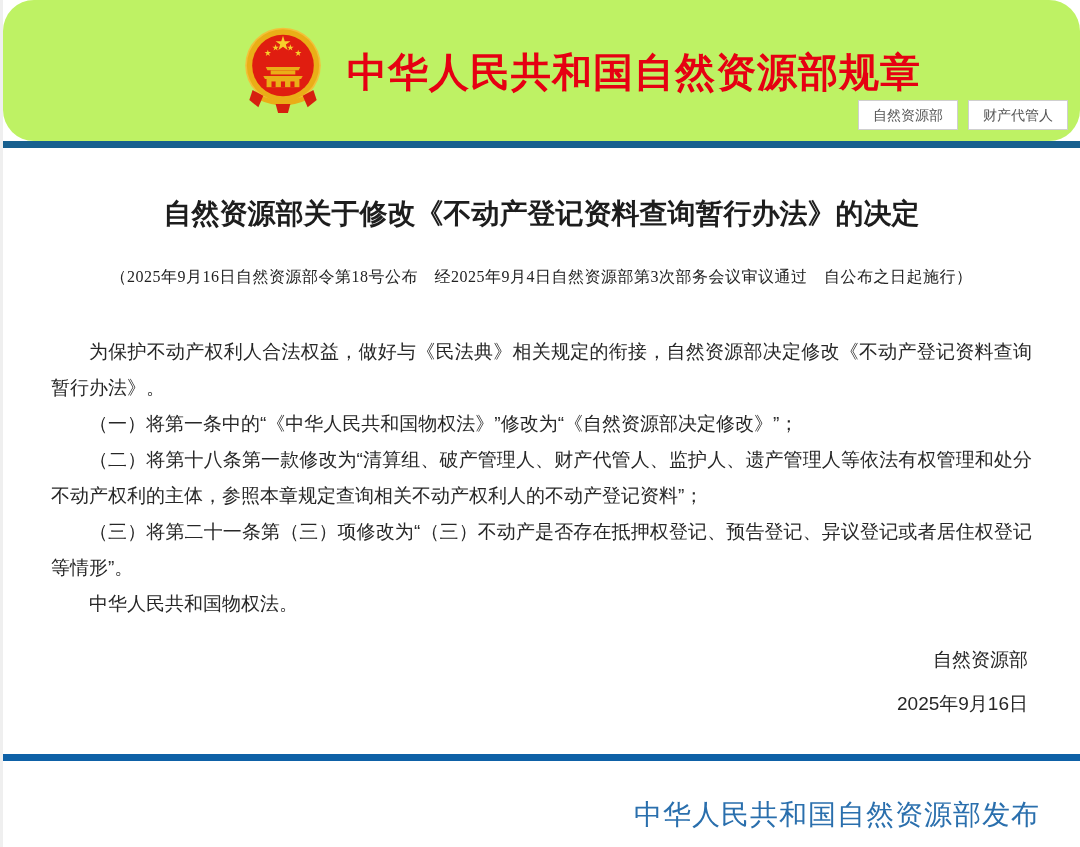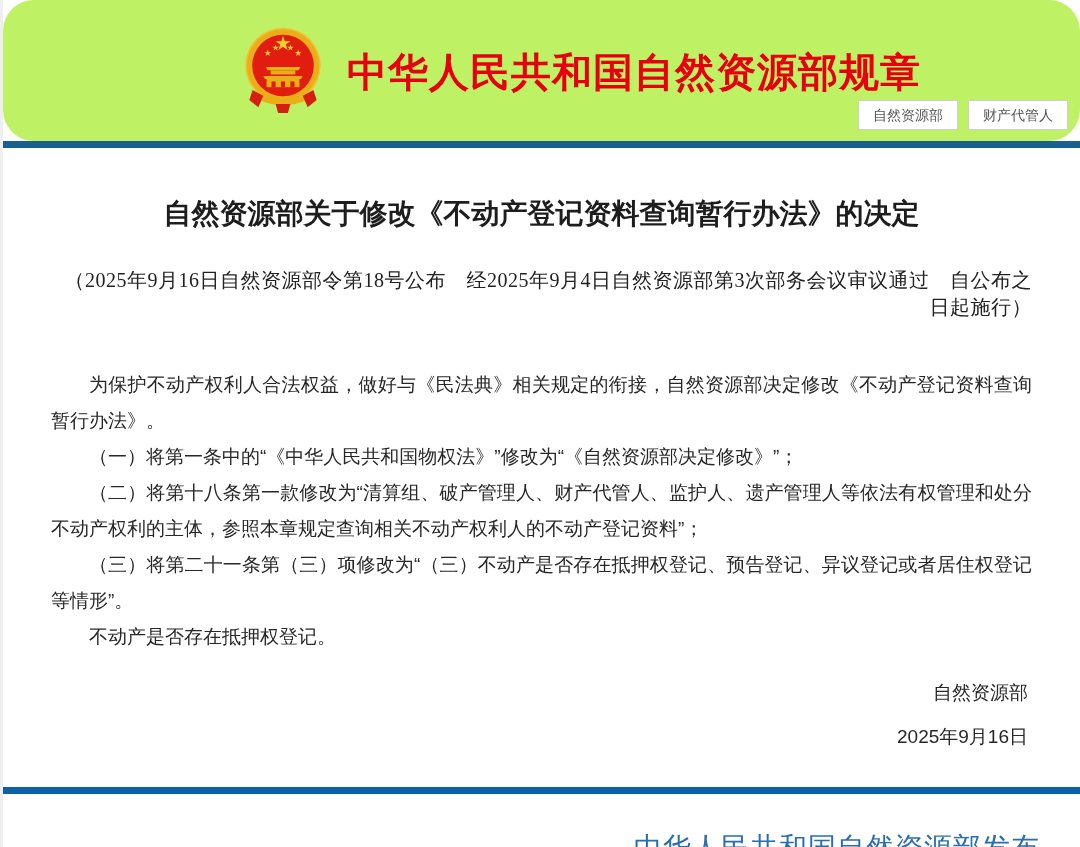--- a/index.html
+++ b/index.html
@@ -63,23 +63,23 @@
   .doc-title {
     margin-top: 47px;
     text-align: center;
     font-size: 28px;
     font-weight: bold;
     color: #1d1d1d;
     line-height: 1.35;
   }
   .doc-meta {
     margin-top: 34px;
-    text-align: right;
+    text-align: center;
     font-family: "Liberation Serif", "DejaVu Serif", serif;
-    font-size: 20px;
+    font-size: 16px;
     color: #222222;
     letter-spacing: 0.5px;
   }
   .doc-body {
     margin-top: 46px;
     font-size: 19px;
     line-height: 36px;
     color: #272727;
     text-align: justify;
   }
@@ -153,21 +153,21 @@
 
   <main class="doc">
     <h2 class="doc-title">自然资源部关于修改《不动产登记资料查询暂行办法》的决定</h2>
     <p class="doc-meta">（2025年9月16日自然资源部令第18号公布　经2025年9月4日自然资源部第3次部务会议审议通过　自公布之日起施行）</p>
 
     <div class="doc-body">
       <p>为保护不动产权利人合法权益，做好与《民法典》相关规定的衔接，自然资源部决定修改《不动产登记资料查询暂行办法》。</p>
       <p>（一）将第一条中的“《中华人民共和国物权法》”修改为“《自然资源部决定修改》”；</p>
       <p>（二）将第十八条第一款修改为“清算组、破产管理人、财产代管人、监护人、遗产管理人等依法有权管理和处分不动产权利的主体，参照本章规定查询相关不动产权利人的不动产登记资料”；</p>
       <p>（三）将第二十一条第（三）项修改为“（三）不动产是否存在抵押权登记、预告登记、异议登记或者居住权登记等情形”。</p>
-      <p>不动产是否存在抵押权登记。</p>
+      <p>中华人民共和国物权法。</p>
     </div>
 
     <div class="sig-block">
       <p class="sig-name">自然资源部</p>
       <p class="sig-date">2025年9月16日</p>
     </div>
   </main>
 
   <div class="divider bottom-bar"></div>
 

